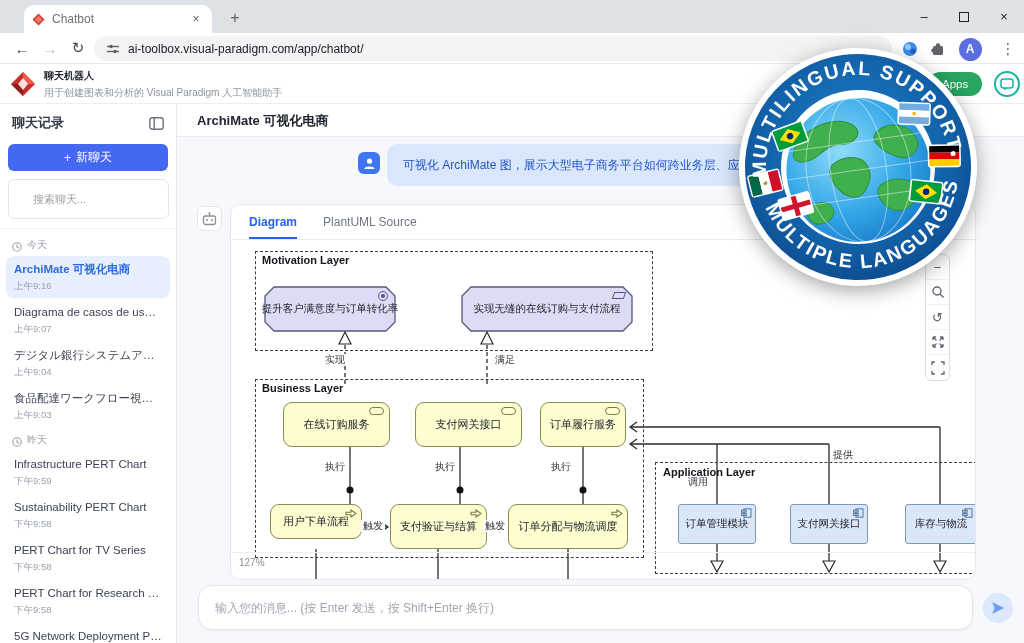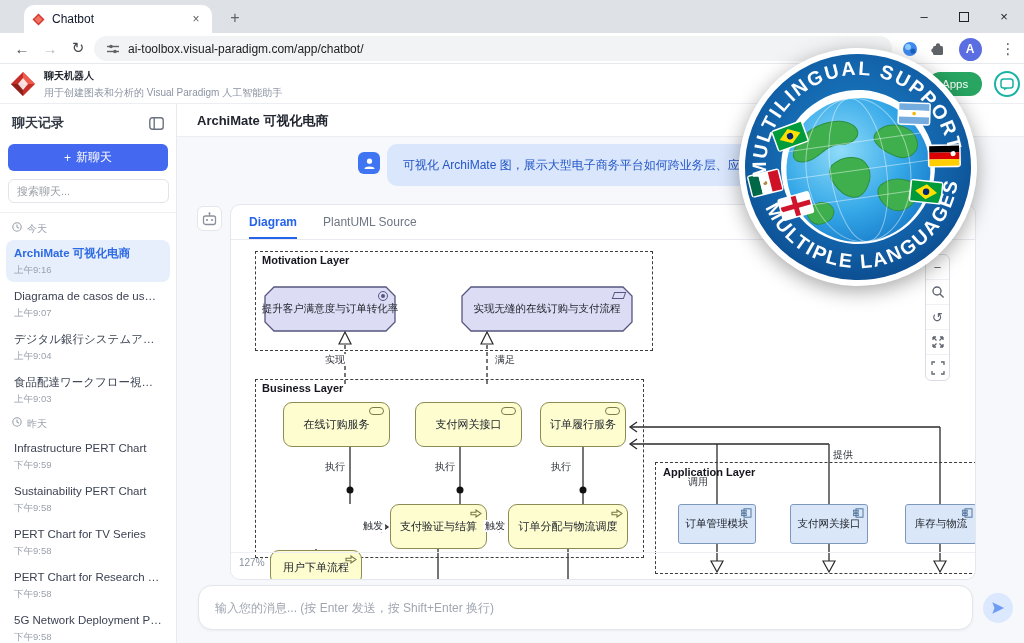--- a/index.html
+++ b/index.html
@@ -4,21 +4,21 @@
 <style>
   * { margin:0; padding:0; box-sizing:border-box; }
   html,body { width:1024px; height:643px; }
   body { position:relative; overflow:hidden; background:#fff;
          font-family:"Liberation Sans","DejaVu Sans",sans-serif; color:#202124; }
 
   
   .tabstrip { position:absolute; left:0; top:0; width:1024px; height:33px; background:#dee1e6; }
   .tab { position:absolute; left:24px; top:5px; width:188px; height:28px; background:#fff;
          border-radius:10px 10px 0 0; display:flex; align-items:center; padding:0 8px; gap:7px; }
-  .tab-title { font-size:12px; color:#0f172a; flex:1; white-space:nowrap; overflow:hidden; }
+  .tab-title { font-size:12px; color:#737373; flex:1; white-space:nowrap; overflow:hidden; }
   .tab-close { font-size:12px; color:#5f6368; width:16px; height:16px; display:flex; align-items:center; justify-content:center; border-radius:50%; }
   .newtab { position:absolute; left:224px; top:7px; width:22px; height:22px; display:flex; align-items:center; justify-content:center;
             font-size:16px; color:#5f6368; }
   .wincontrols { position:absolute; right:0; top:0; height:33px; display:flex; }
   .winbtn { width:40px; height:33px; display:flex; align-items:center; justify-content:center; font-size:13px; color:#202124; }
   .winbox { width:10px; height:10px; border:1.2px solid #202124; display:block; }
 
   .toolbar { position:absolute; left:0; top:33px; width:1024px; height:31px; background:#fff; border-bottom:1px solid #e7eaed; }
   .navbtn { position:absolute; top:3px; width:24px; height:24px; display:flex; align-items:center; justify-content:center;
             font-size:15px; color:#454a50; border-radius:50%; }
@@ -37,26 +37,26 @@
              color:#fff; font-size:11.5px; display:flex; align-items:center; }
   .chatcirc { position:absolute; left:994px; top:7px; width:26px; height:26px; border-radius:50%; border:2px solid #17b3a3;
               display:flex; align-items:center; justify-content:center; }
 
   
   .sidebar { position:absolute; left:0; top:104px; width:177px; height:539px; background:#fff; border-right:1px solid #e9eaee; overflow:hidden; }
   .sb-head { display:flex; align-items:center; justify-content:space-between; padding:10px 12px 6px; }
   .sb-title { font-size:13px; font-weight:bold; color:#333a45; }
   .newchat { margin:6px 8px 0; height:27px; background:#4468f0; border-radius:6px; color:#fff; font-size:12px;
              display:flex; align-items:center; justify-content:center; gap:5px; }
-  .search { display:block; margin:8px 8px 0; width:161px; height:24px; border:1px solid #e2e4e9; border-radius:6px;
-            font-size:11px; padding:0 8px; color:#374151; outline:none; font-family:inherit; }
+  .search { display:block; margin:8px 8px 0; width:161px; height:40px; border:1px solid #e2e4e9; border-radius:6px;
+            font-size:11px; padding:0 24px; color:#374151; outline:none; font-family:inherit; }
   .search::placeholder { color:#9aa0a6; }
   .sb-div { border-top:1px solid #eef0f3; margin-top:9px; }
   .sb-list { padding:4px 6px 0; }
-  .sec { display:flex; align-items:flex-start; gap:5px; color:#9aa1ad; font-size:10px; padding:5px 6px 3px; }
+  .sec { display:flex; align-items:flex-end; gap:5px; color:#9aa1ad; font-size:10px; padding:5px 6px 3px; }
   .item { padding:6px 8px; border-radius:8px; margin:1px 0; cursor:default; }
   .item .t { font-size:11.5px; line-height:14px; color:#3b4252; white-space:nowrap; overflow:hidden; text-overflow:ellipsis; }
   .item .tm { font-size:9.5px; line-height:12px; color:#9aa1ad; margin-top:4px; }
   .item.sel { background:#e7effc; }
   .item.sel .t { color:#2d6ae3; font-weight:bold; }
 
   
   .main { position:absolute; left:177px; top:104px; width:847px; height:539px; background:#f7f8fb; }
   .pg-head { height:33px; background:#fff; border-bottom:1px solid #ecedf1; }
   .pg-title { font-size:13px; font-weight:bold; color:#20242e; line-height:33px; padding-left:20px; }
@@ -360,21 +360,21 @@
       </div>
       <div class="node biznode" style="left:184px; top:162px; width:107px; height:45px;">
         <span>支付网关接口</span>
         <span class="svcicon"></span>
       </div>
       <div class="node biznode" style="left:309px; top:162px; width:86px; height:45px;">
         <span>订单履行服务</span>
         <span class="svcicon"></span>
       </div>
 
-      <div class="node biznode" style="left:39px; top:264px; width:92px; height:35px;margin-top:46px;">
+      <div class="node biznode" style="left:39px; top:264px; width:92px; height:35px;">
         <span>用户下单流程</span>
         <span class="prcicon">
           <svg width="12" height="9" viewBox="0 0 12 9">
               <path d="M1,3.2 h5 V1 L11,4.5 L6,8 V5.8 H1 Z" fill="none" stroke="#76763f" stroke-width="1.1"></path>
             </svg>
         </span>
       </div>
       <div class="node biznode" style="left:159px; top:264px; width:97px; height:45px;">
         <span>支付验证与结算</span>
         <span class="prcicon">

